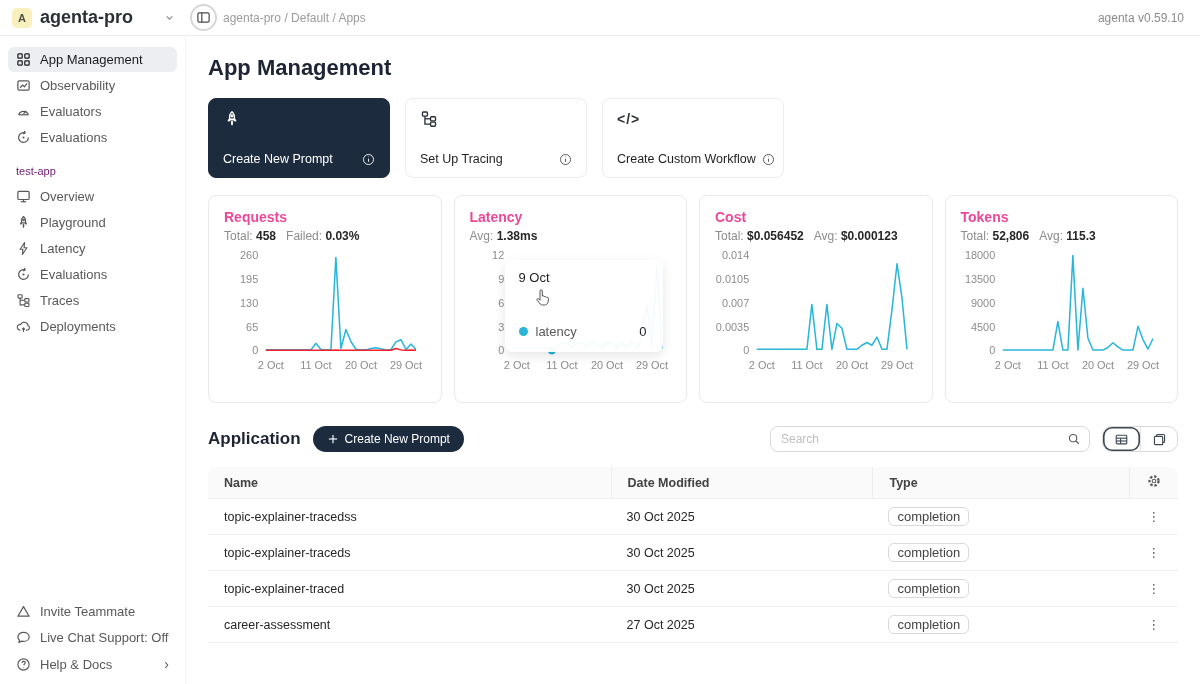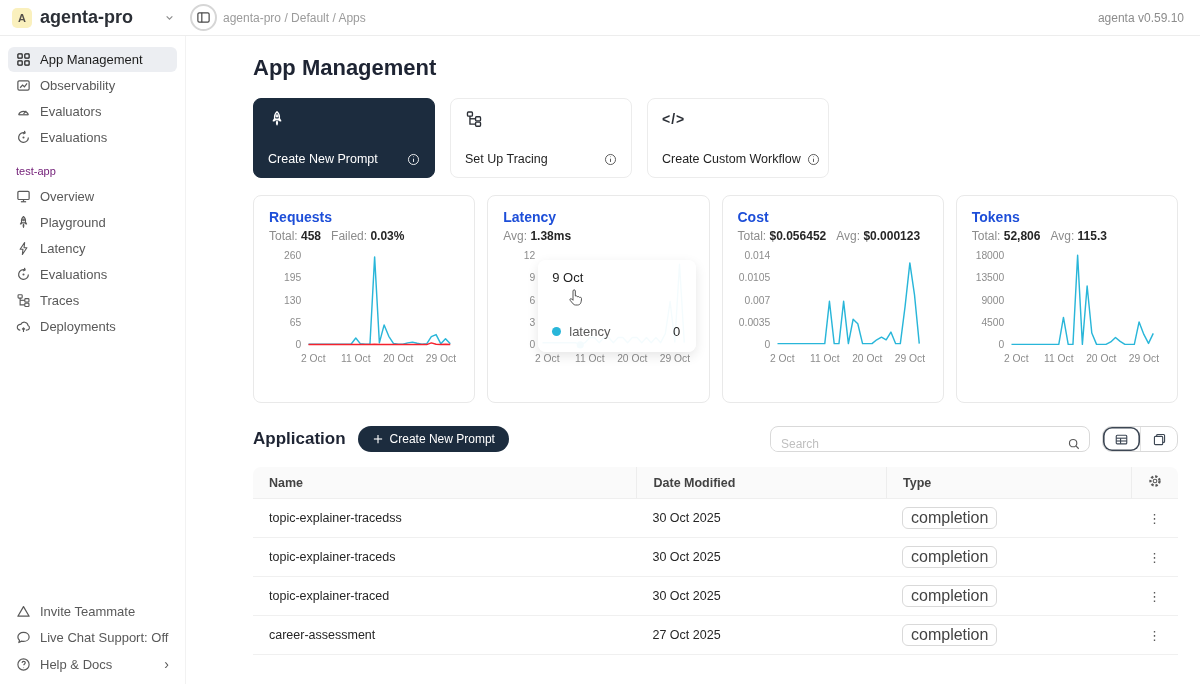--- a/index.html
+++ b/index.html
@@ -12,21 +12,21 @@
   .hdr-left { width:186px; flex:0 0 186px; padding:0 10px 0 12px; display:flex; align-items:center; gap:8px; cursor:pointer; }
   .avatar { width:20px; height:20px; border-radius:5px; background:#faf0bd; color:#55504a; font-size:11px; font-weight:700; display:flex; align-items:center; justify-content:center; }
   .org-name { font-size:18px; font-weight:600; color:#2b2f36; flex:1; }
   .chev { width:13px; height:13px; color:#8c8c8c; display:flex; }
   .panel-btn { width:27px; height:27px; border-radius:50%; border:2px solid #d6d6d6; background:#fff; display:flex; align-items:center; justify-content:center; color:#4a4a4a; margin-left:4px; cursor:pointer; }
   .panel-btn .ic { width:15px; height:15px; display:flex; }
   .breadcrumb { font-size:12px; color:#9b9b9b; margin-left:6px; cursor:pointer; }
   .version { margin-left:auto; padding-right:16px; font-size:12px; color:#8c8c8c; }
 
   
-  .body-row { flex:1; display:flex; min-height:0;gap:45px; }
+  .body-row { flex:1; display:flex; min-height:0; }
   .sidebar { width:186px; flex:0 0 186px; border-right:1px solid #f2f2f2; background:#fff; display:flex; flex-direction:column; padding-top:10px; }
   .side-item { display:flex; align-items:center; gap:9px; margin:1px 8px; padding:5px 8px; border-radius:6px; font-size:13px; color:#595959; cursor:pointer; white-space:nowrap; }
   .side-item.active { background:#eceef2; color:#1c1c1c; font-weight:500; }
   .side-item .ic { width:15px; height:15px; display:flex; flex:0 0 15px; }
   .side-item .trail { margin-left:auto; font-size:14px; color:#595959; }
   .side-label { font-size:11px; color:#701a75; padding:14px 16px 6px; }
   .side-footer { margin-top:auto; padding-bottom:6px; }
   .ic svg, .gs-ic svg, .info svg, .search-ic svg, .seg-btn svg, .gear-ic svg { width:100%; height:100%; display:block; }
 
   
@@ -40,21 +40,21 @@
   .gs-card .gs-label-row { display:flex; align-items:center; justify-content:space-between; gap:6px; }
   .gs-card .gs-label { font-size:12.5px; font-weight:500; color:#1f1f1f; white-space:nowrap; }
   .gs-card .info { width:13px; height:13px; color:#4a4a4a; flex:0 0 13px; }
   .gs-card.dark { background:#1c2c3e; border-color:#1c2c3e; }
   .gs-card.dark .gs-ic, .gs-card.dark .gs-label, .gs-card.dark .info { color:#fff; }
   .code-txt { font-size:14px; font-weight:700; letter-spacing:1px; }
 
   
   .charts-row { display:flex; gap:12px; margin-top:17px; }
   .chart-card { flex:1; height:208px; border:1px solid #e9e9e9; border-radius:8px; padding:13px 15px 6px; background:#fff; position:relative; overflow:hidden; }
-  .cc-title { font-size:14px; font-weight:700; color:#1d4ed8; }
+  .cc-title { font-size:14px; font-weight:700; color:#ec4899; }
   .cc-stats { font-size:12px; color:#8c8c8c; margin-top:4px; white-space:nowrap; }
   .cc-stats b { color:#262626; font-weight:700; }
   .cc-stats .stat { margin-right:10px; }
   .cc-plot { margin-top:5px; }
   .mini-chart { width:100%; display:block; }
   .mini-chart .tick { font-size:11.5px; fill:#8c8c8c; font-family:inherit; }
 
   .chart-tooltip { position:absolute; left:50px; top:64px; width:158px; height:92px; background:rgba(255,255,255,.95); border-radius:8px; box-shadow:0 4px 12px rgba(0,0,0,.10); padding:10px 14px; z-index:2; }
   .tt-date { font-size:13px; color:#1f1f1f; }
   .tt-cursor { position:absolute; left:28px; top:28px; width:20px; height:20px; }
@@ -62,41 +62,41 @@
   .tt-row { position:absolute; left:14px; right:16px; bottom:13px; display:flex; align-items:center; gap:8px; font-size:13px; color:#595959; }
   .tt-dot { width:9px; height:9px; border-radius:50%; flex:0 0 9px; }
   .tt-val { margin-left:auto; color:#1f1f1f; font-weight:500; }
 
   
   .app-header { display:flex; align-items:center; gap:12px; margin-top:23px; }
   .app-title { font-size:17px; font-weight:700; color:#1e2433; }
   .pill-btn { background:#1c2c3e; color:#fff; border:none; border-radius:14px; height:26px; padding:0 14px; font-size:12px; display:flex; align-items:center; gap:6px; cursor:pointer; font-family:inherit; }
   .pill-btn .plus { width:12px; height:12px; display:flex; }
   .pill-btn .plus svg { width:100%; height:100%; }
-  .search-box { margin-left:auto; width:320px; height:26px; border:1px solid #d9d9d9; border-radius:8px; display:flex; align-items:flex-end; overflow:hidden; background:#fff; }
+  .search-box { margin-left:auto; width:320px; height:26px; border:1px solid #d9d9d9; border-radius:8px; display:flex; align-items:center; overflow:hidden; background:#fff; }
   .search-box input { flex:1; border:none; outline:none; padding:0 10px; font-size:12px; color:#333; font-family:inherit; }
   .search-box input::placeholder { color:#bfbfbf; }
   .search-ic { width:30px; display:flex; align-items:center; justify-content:center; color:#595959; cursor:pointer; }
   .search-ic .ic { width:14px; height:14px; }
   .seg { display:flex; border:1px solid #d9d9d9; border-radius:10px; height:26px; background:#fff; }
   .seg-btn { width:37px; display:flex; align-items:center; justify-content:center; color:#3d4754; cursor:pointer; }
   .seg-btn + .seg-btn { border-left:1px solid #e3e3e3; }
   .seg-btn.active { box-shadow:inset 0 0 0 1.6px #3d4754; border-radius:9px; }
   .seg-btn .ic { width:15px; height:15px; }
 
   
   .tbl-wrap { margin-top:15px; }
   table { width:100%; border-collapse:separate; border-spacing:0; font-size:12.5px; }
   thead th { background:#fafafa; font-weight:700; color:#434343; text-align:left; padding:7px 16px; border-bottom:1px solid #efefef; height:28px; }
   thead th + th { border-left:1px solid #ededed; }
   thead th:first-child { border-top-left-radius:8px; }
   thead th:last-child  { border-top-right-radius:8px; }
   tbody td { padding:8px 16px; border-bottom:1px solid #f0f0f0; color:#262626; height:33px; }
   tbody tr { cursor:pointer; }
-  .badge { display:inline-block; border:1px solid #d9d9d9; border-radius:6px; padding:1px 8px; font-size:16px; color:#434343; background:#fff; }
+  .badge { display:inline-block; border:1px solid #d9d9d9; border-radius:6px; padding:1px 8px; font-size:13px; color:#434343; background:#fff; }
   .dots-cell { text-align:center; color:#595959; font-size:13px; cursor:pointer; }
   .gear-ic { width:14px; height:14px; display:inline-flex; color:#595959; cursor:pointer; }
 </style>
 </head>
 <body>
 
 <div class="screen">
 
   <div class="header">
     <div class="hdr-left">

